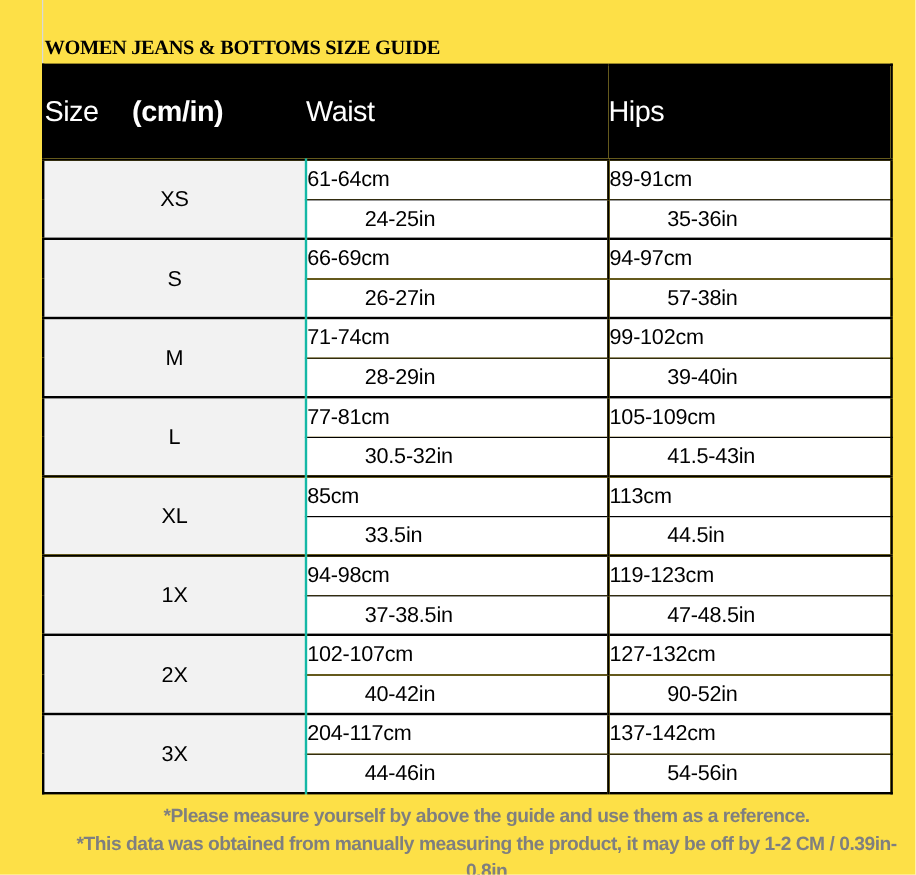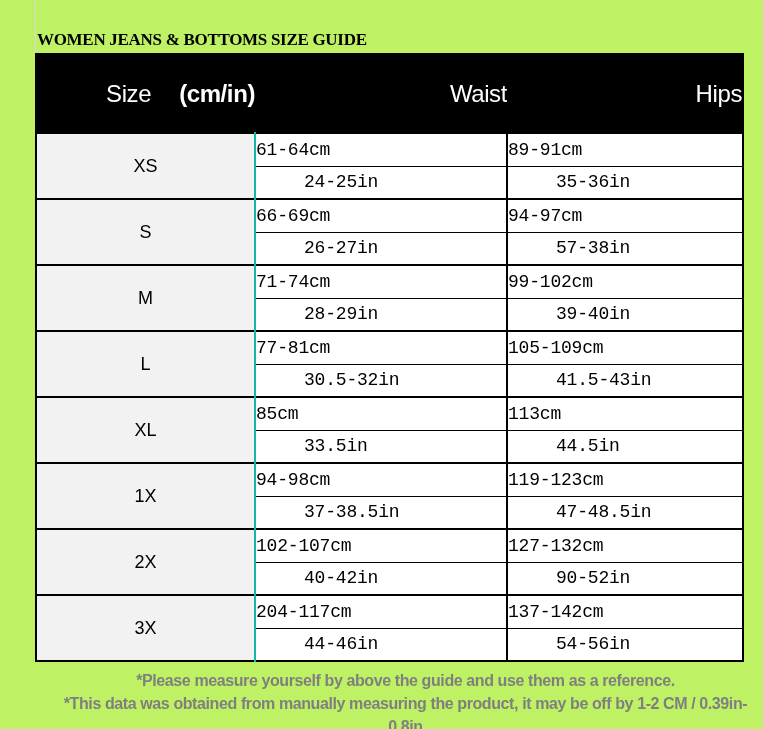--- a/index.html
+++ b/index.html
@@ -1,19 +1,19 @@
 <!DOCTYPE html>
 <html><head>
 <meta charset="utf-8">
 <style>
   html,body{margin:0;padding:0;background:#ffffff;}
   .canvas{
     position:relative;
     width:763px;height:729px;
-    background:#bef264;
+    background:#fde047;
     overflow:hidden;
     font-family:"Liberation Sans",sans-serif;
   }
   .page-title{
     position:absolute;left:37px;top:30px;
     font-family:"Liberation Serif",serif;
     font-weight:bold;font-size:17px;color:#000000;
     letter-spacing:-0.3px;white-space:nowrap;
   }
   .artifact-line{
@@ -25,38 +25,37 @@
     width:707px;
     border-collapse:collapse;table-layout:fixed;
     border:2px solid #000000;
   }
   table.size-guide td, table.size-guide th{
     padding:0;margin:0;overflow:hidden;white-space:nowrap;
   }
   
   tr.header-row th{
     background:#000000;color:#ffffff;
-    height:77px;text-align:right;vertical-align:middle;
+    height:77px;text-align:left;vertical-align:middle;
     font-weight:normal;font-size:24px;letter-spacing:-0.4px;
   }
   th.size-th{padding-left:20px;font-weight:bold;}
   th.size-th .unit{margin-left:28px;font-weight:bold;}
   th.waist-th{padding-left:14px;}
   th.hips-th{padding-left:9px;}
   
   td.size-cell{
     background:#f2f2f2;text-align:center;vertical-align:middle;
     font-size:18px;color:#000000;
     border-right:2px solid #14b8a6;
   }
   td.val-cell{
     background:#ffffff;vertical-align:middle;
     font-size:18px;color:#000000;letter-spacing:-0.2px;
     padding-left:6px;
-    font-family:Liberation Mono, monospace;
   }
   td.hips-col{border-left:2px solid #000000;}
   tr.g-first td{border-top:2px solid #000000;}
   tr.g-second td.val-cell{border-top:1px solid #000000;padding-left:48px;}
   tr.g-first, tr.g-second{height:33px;}
   
   .footnotes{
     position:absolute;left:52px;top:669px;width:707px;
     text-align:center;color:#7f7f7f;
     font-weight:bold;font-size:16px;line-height:23px;

